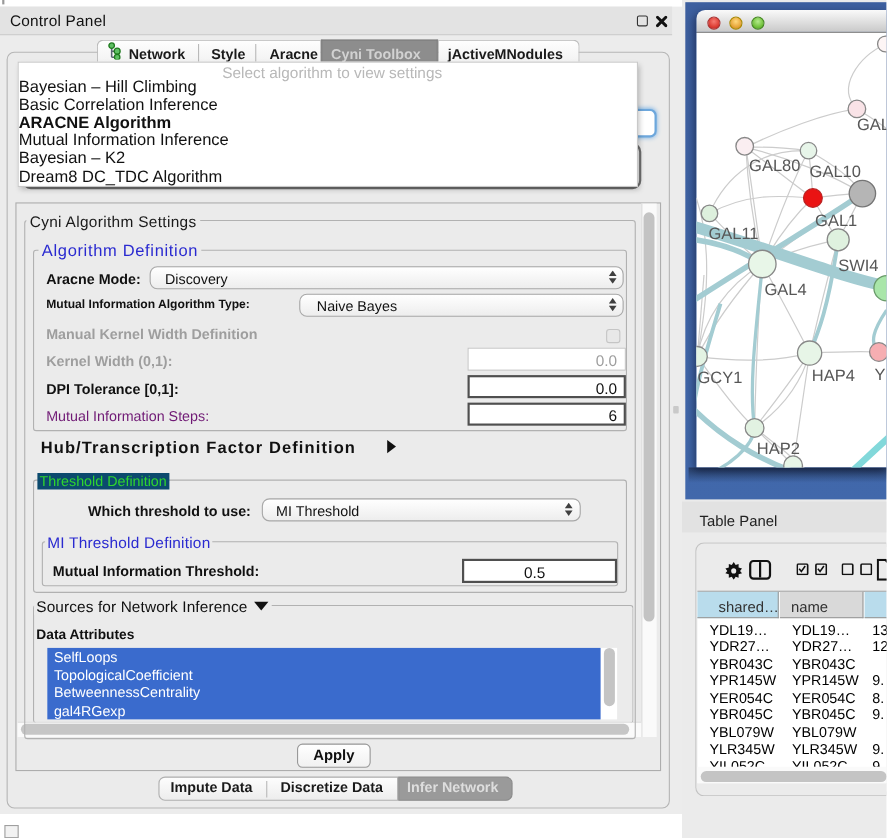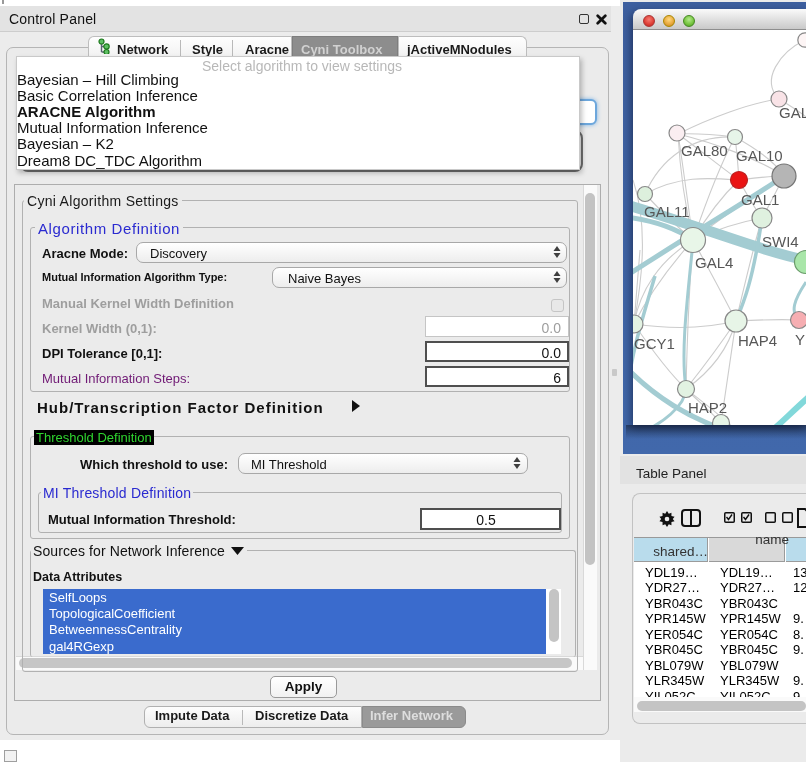--- a/index.html
+++ b/index.html
@@ -89,21 +89,21 @@
 <div class="abs" style="left:42px;top:371px;font-size:13px;font-weight:normal;color:#701a75;">Mutual Information Steps:</div>
 <div class="abs" style="left:425px;top:366px;width:144px;height:21px;background:#fff;border:2px solid #4f4f4f;"></div>
 <div class="abs" style="left:425px;top:370px;width:136px;font-size:14px;color:#111;text-align:right;">6</div>
 
 <div class="abs" style="left:37px;top:399px;font-size:15px;font-weight:bold;color:#111;letter-spacing:1px;">Hub/Transcription Factor Definition</div>
 <svg class="abs" style="left:350px;top:399px;" width="12" height="14" viewBox="0 0 12 14">
       <path d="M2 1 L10 7 L2 13 Z" fill="#111"></path>
     </svg>
 
 <div class="abs" style="left:30px;top:436px;width:540px;height:103px;border:1px solid #b1b1b1;border-radius:3px;"></div>
-<div class="abs" style="left:34px;top:430px;background:#000000;padding:0 2px;font-size:13px;color:#2fd42f;">Threshold Definition</div>
+<div class="abs" style="left:34px;top:430px;background:#0c4a6e;padding:0 2px;font-size:13px;color:#2fd42f;">Threshold Definition</div>
 
 <div class="abs" style="left:80px;top:457px;font-size:13px;font-weight:bold;color:#111;">Which threshold to use:</div>
 <div class="abs combo" style="left:238px;top:453px;width:290px;height:21px;"></div>
 <div class="abs" style="left:251px;top:457px;font-size:13px;color:#111;">MI Threshold</div>
 <svg class="abs" style="left:513px;top:457px;" width="8" height="12" viewBox="0 0 8 12">
       <path d="M4 0 L7.5 5 L0.5 5 Z" fill="#3f3f3f"></path>
       <path d="M4 12 L7.5 7 L0.5 7 Z" fill="#3f3f3f"></path>
     </svg>
 
 <div class="abs" style="left:38px;top:492px;width:524px;height:41px;border:1px solid #b1b1b1;border-radius:3px;"></div>
@@ -264,21 +264,21 @@
 <svg class="abs" style="left:797px;top:508px;" width="12" height="20" viewBox="0 0 12 20">
   <path d="M1 1 L8 1 L12 5 L12 19 L1 19 Z" fill="none" stroke="#111" stroke-width="2"></path>
 </svg>
 
 <div class="abs" style="left:634px;top:537px;width:172px;height:175px;background:#fff;border-top:1px solid #999;"></div>
 
 <div class="abs" style="left:634px;top:538px;width:74px;height:24px;background:#b9dcec;border-right:1px solid #9b9b9b;border-bottom:1px solid #9b9b9b;"></div>
 <div class="abs" style="left:709px;top:538px;width:76px;height:24px;background:#d9d9d9;border-right:1px solid #9b9b9b;border-bottom:1px solid #9b9b9b;"></div>
 <div class="abs" style="left:786px;top:538px;width:20px;height:24px;background:#b9dcec;border-bottom:1px solid #9b9b9b;"></div>
 <div class="abs" style="left:648px;top:544px;width:60px;text-align:right;font-size:13.5px;color:#333;">shared…</div>
-<div class="abs" style="left:719px;top:532px;width:70px;text-align:right;font-size:13.5px;color:#333;">name</div>
+<div class="abs" style="left:719px;top:544px;width:70px;text-align:left;font-size:13.5px;color:#333;">name</div>
 
 <div class="abs" style="left:645px;top:564.5px;font-size:13px;color:#000;line-height:15.55px;">YDL19…<br>YDR27…<br>YBR043C<br>YPR145W<br>YER054C<br>YBR045C<br>YBL079W<br>YLR345W<br>YIL052C</div>
 <div class="abs" style="left:720px;top:564.5px;font-size:13px;color:#000;line-height:15.55px;">YDL19…<br>YDR27…<br>YBR043C<br>YPR145W<br>YER054C<br>YBR045C<br>YBL079W<br>YLR345W<br>YIL052C</div>
 <div class="abs" style="left:793px;top:564.5px;font-size:13px;color:#000;line-height:15.55px;">13<br>12<br>&nbsp;<br>9.<br>8.<br>9.<br>&nbsp;<br>9.<br>9.</div>
 
 <div class="abs" style="left:634px;top:697px;width:172px;height:15px;background:#fafafa;"></div>
 <div class="abs" style="left:637px;top:701px;width:169px;height:9.5px;background:#c4c4c4;border-radius:5px;"></div>
 
 </div>
 <style>

